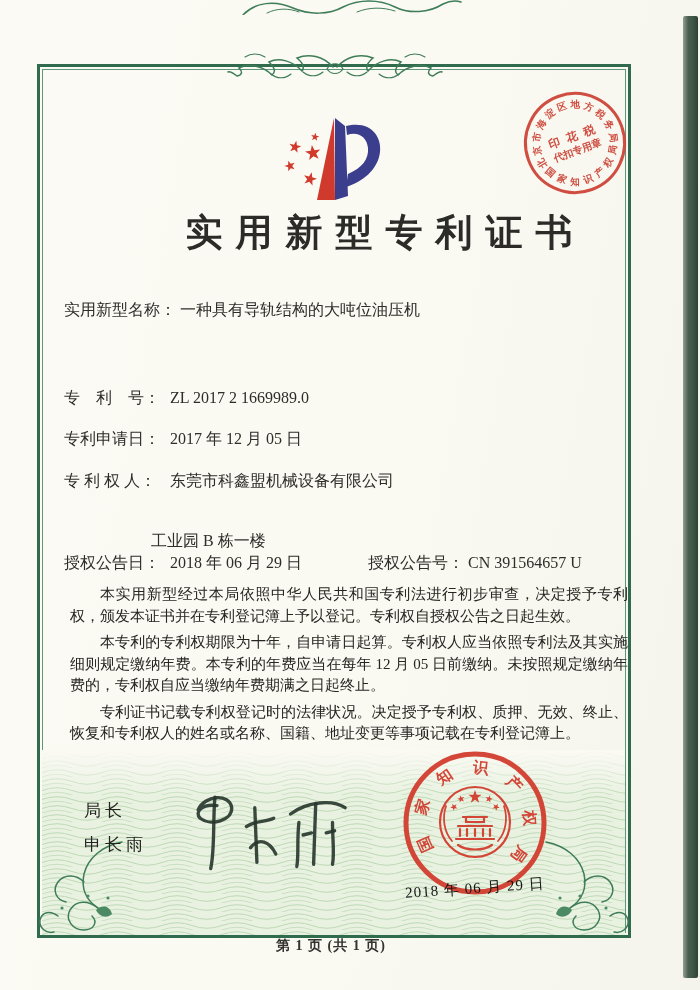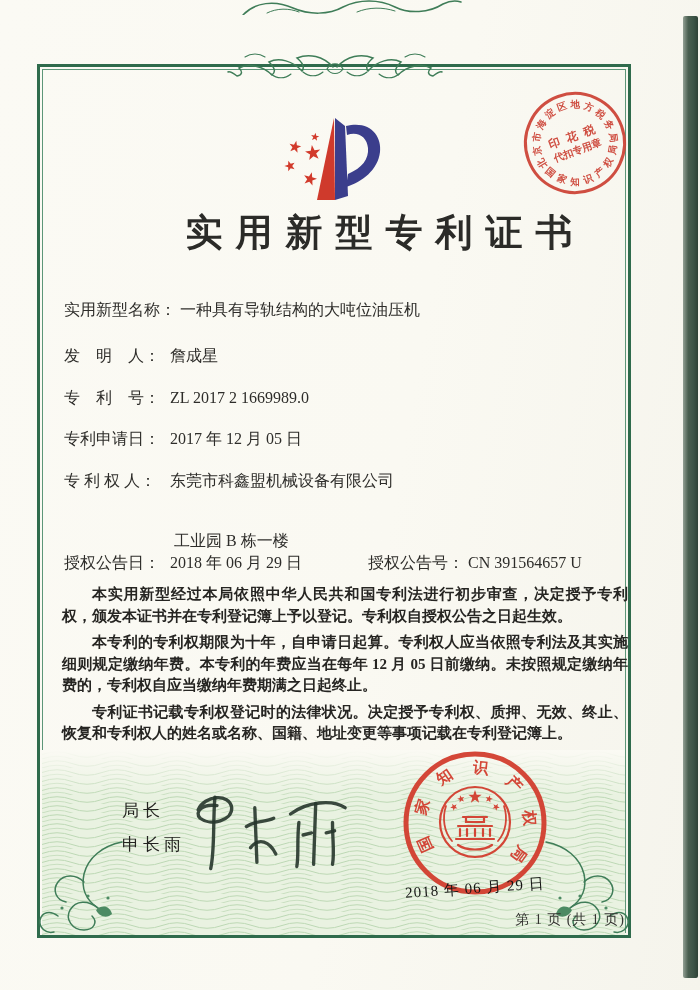--- a/index.html
+++ b/index.html
@@ -16,29 +16,29 @@
   .band{position:absolute;left:42px;top:750px;width:583px;height:185px;background:#e9f2e1;}
   .band-fade{position:absolute;left:0;top:0;width:100%;height:46px;
         background:linear-gradient(to bottom,#fbfaf4,rgba(251,250,244,0));}
   .abs{position:absolute;}
   .cert-no{left:64px;top:110px;font-size:17px;letter-spacing:2px;color:#3a3a38;}
   .title{left:37px;top:208px;width:588px;text-align:center;font-size:37px;font-weight:600;
         letter-spacing:13px;color:#2b2b28;text-indent:13px;margin-left:48px;}
   .field{left:64px;font-size:16px;color:#2e2d2a;white-space:nowrap;}
   .flabel{display:inline-block;min-width:102px;}
   .fvalue{margin-left:4px;margin-top:16px;}
-  .addr2{left:174px;font-size:16px;color:#2e2d2a;}
+  .addr2{left:151px;font-size:16px;color:#2e2d2a;}
   .grant-no{left:368px;font-size:16px;color:#2e2d2a;}
   .paras{left:62px;top:584px;width:566px;font-size:15px;line-height:21.5px;color:#262522;
         text-align:justify;}
-  .paras p{margin:0 0 5px 0;text-indent:2em;font-weight:bold;}
-  .signer{left:84px;font-size:17px;letter-spacing:4px;color:#232320;margin-left:38px;}
+  .paras p{margin:0 0 5px 8px;text-indent:2em;}
+  .signer{left:84px;font-size:17px;letter-spacing:4px;color:#232320;}
   .seal-date{left:398px;top:879px;width:154px;text-align:center;font-size:15px;color:#141414;
         transform:rotate(-4deg);letter-spacing:1px;}
-  .footer{left:37px;top:911px;width:588px;text-align:right;font-size:14px;color:#333330;letter-spacing:1px;}
+  .footer{left:37px;top:937px;width:588px;text-align:center;font-size:14px;color:#333330;letter-spacing:1px;font-weight:bold;}
   
   svg text{font-family:"Liberation Serif","DejaVu Serif",serif;}
   .tax-group{opacity:.95;}
   .tax-arc{fill:#cd4538;font-size:9.5px;font-weight:bold;}
   .tax-c1{fill:#cd4538;font-size:11.5px;font-weight:bold;letter-spacing:2px;}
   .tax-c2{fill:#cd4538;font-size:10px;font-weight:bold;}
   .seal-ring{fill:#d23a2b;font-size:15.5px;font-weight:bold;}
   .orn{stroke:#3f7d58;stroke-width:1.5;fill:none;stroke-linecap:round;}
   .orn-fill{fill:#4c8a63;stroke:none;}
   .sig-stroke{stroke:#26352b;stroke-width:3.2;fill:none;stroke-linecap:round;opacity:.9;}
@@ -150,23 +150,20 @@
           <text transform="translate(80.7 85.5) rotate(-40.0)" text-anchor="middle" dominant-baseline="central">权</text>
           <text transform="translate(89.3 75.3) rotate(-60.0)" text-anchor="middle" dominant-baseline="central">局</text>
         </g>
     </g>
   </svg>
 
   <div class="abs title">实用新型专利证书</div>
 
   <div class="abs field" style="top:300px;">
     <span class="flabel">实用新型名称：</span><span class="fvalue">一种具有导轨结构的大吨位油压机</span>
-  </div>
-  <div class="abs field" style="top:346px;">
-    <span class="flabel">发　明　人：</span><span class="fvalue">詹成星</span>
   </div>
   <div class="abs field" style="top:388px;">
     <span class="flabel">专　利　号：</span><span class="fvalue">ZL 2017 2 1669989.0</span>
   </div>
   <div class="abs field" style="top:429px;">
     <span class="flabel">专利申请日：</span><span class="fvalue">2017 年 12 月 05 日</span>
   </div>
   <div class="abs field" style="top:471px;">
     <span class="flabel">专 利 权 人：</span><span class="fvalue">东莞市科鑫盟机械设备有限公司</span>
   </div>

